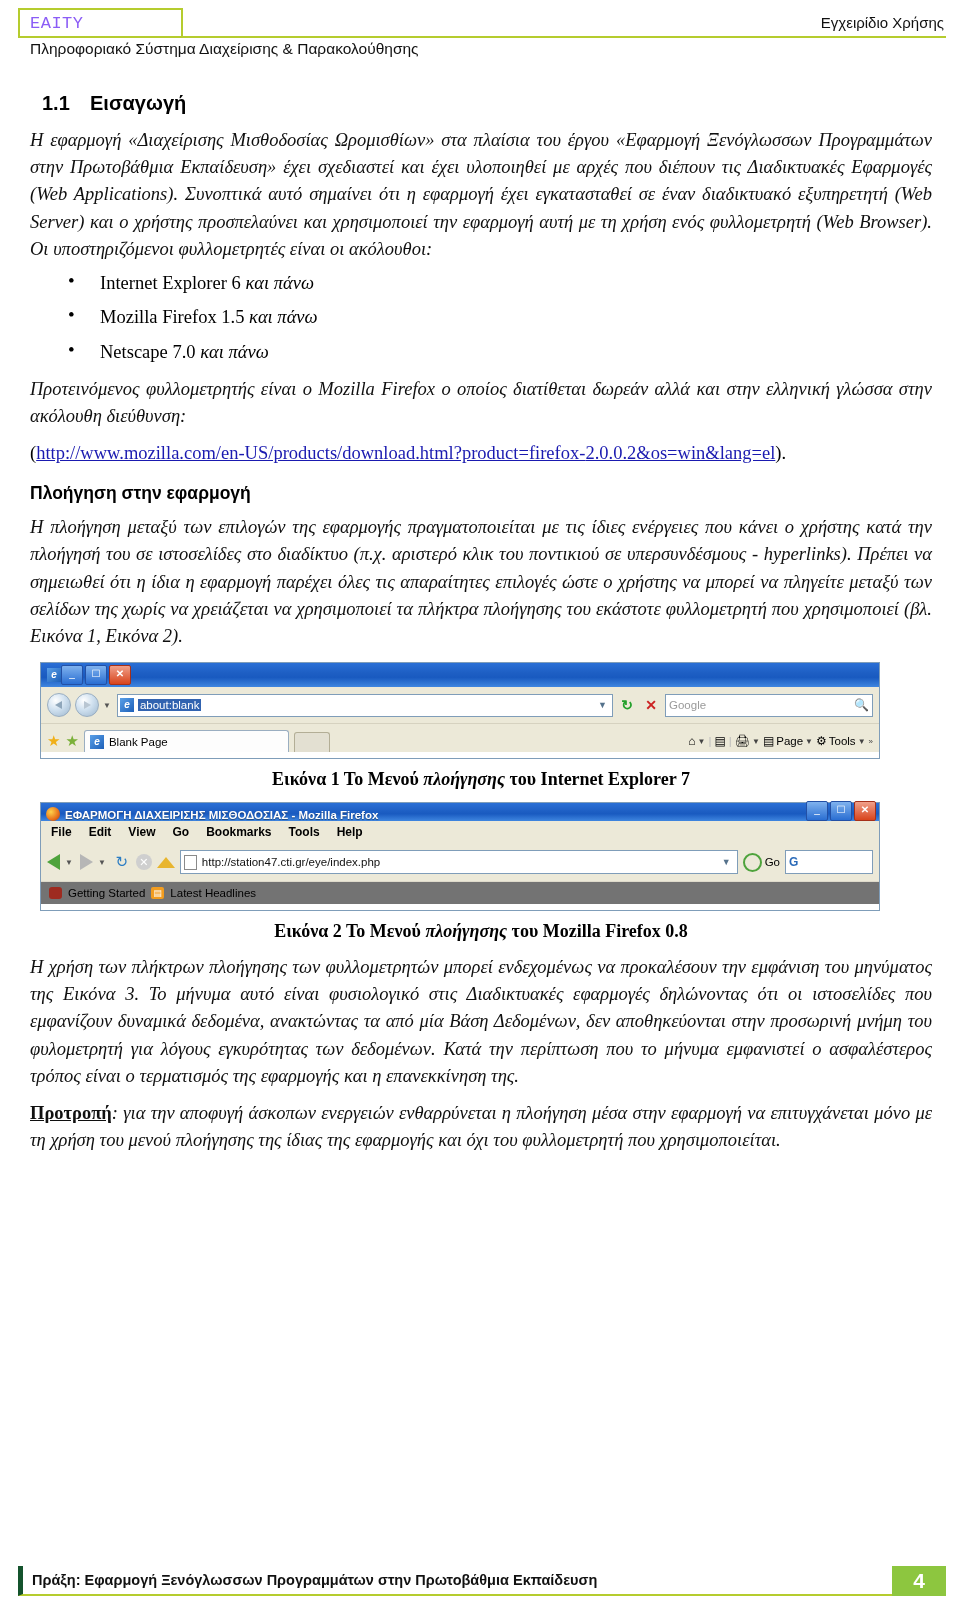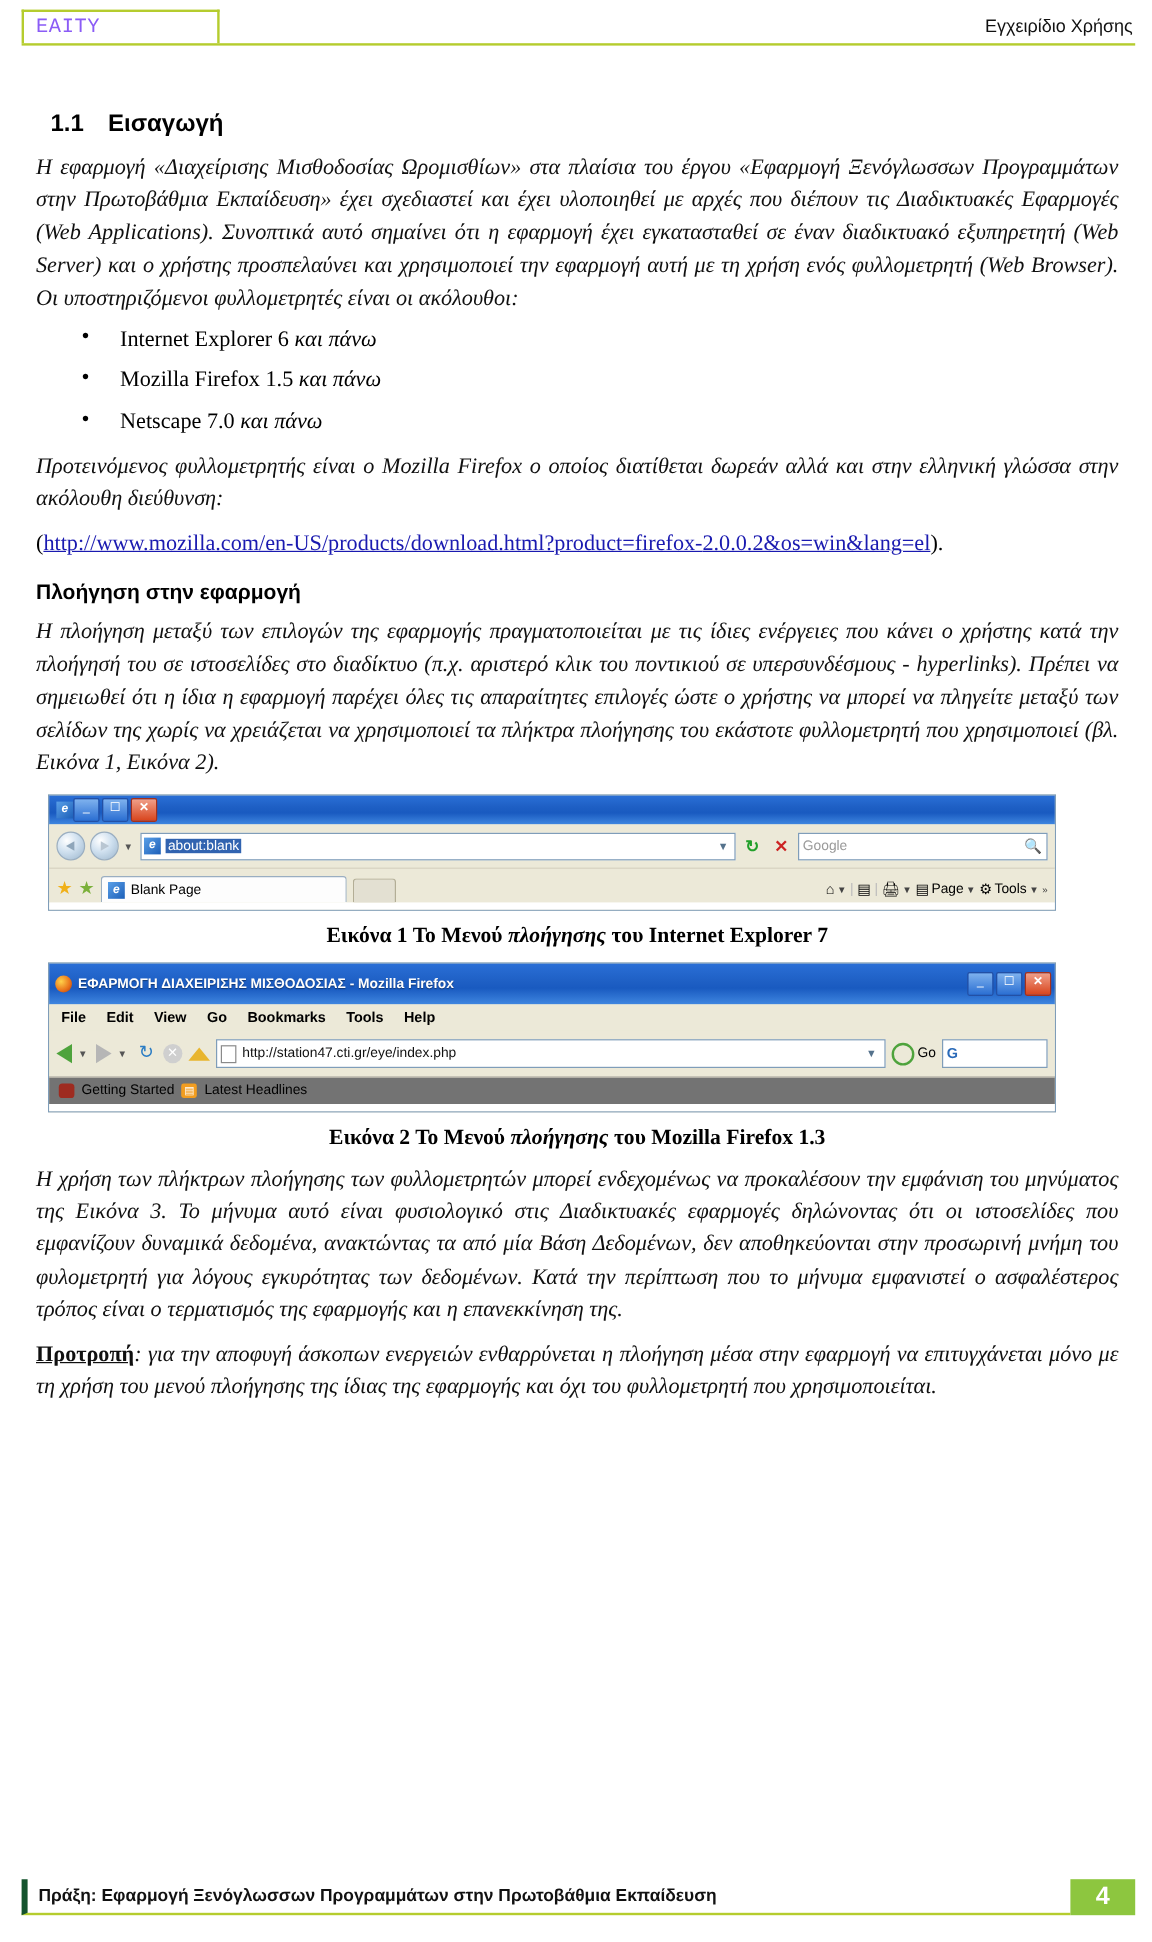--- a/index.html
+++ b/index.html
@@ -320,23 +320,23 @@
     font-size: 11.5px; padding-bottom: 4px;
   }
   .ie-tools .tb { display: flex; align-items: center; gap: 2px; }
   .ie-tools .cd { font-size: 8px; color: #444; }
   .ie-tools .sep { color: #bbb; }
   .glyph { font-size: 12px; }
   .ie-page-area { height: 6px; background: #ffffff; }
 
   
   .ff-titlebar {
-    height: 34px;
+    height: 18px;
     background: linear-gradient(to bottom,#2a6fd6 0%,#1e5fc4 45%,#195ac0 60%,#3f86e0 100%);
-    display: flex; align-items: center;
+    display: flex; align-items: flex-end;
     padding: 0 3px 0 5px;
     color: #fff;
   }
   .ff-title-text {
     font-size: 11.5px; font-weight: bold; margin-left: 5px; flex: 1;
     white-space: nowrap; overflow: hidden;
     text-shadow: 0 1px 1px rgba(0,0,0,.45);
   }
   .ff-logo {
     width: 14px; height: 14px; border-radius: 50%;
@@ -465,20 +465,21 @@
   }
 </style>
 </head>
 <body>
 
 <div class="page-header">
   <div class="logo-box"></div>
   <div class="logo-text">EAITY</div>
   <div class="header-rule"></div>
   <div class="header-right">Εγχειρίδιο Χρήσης</div>
+  <div class="header-sub">Πληροφοριακό Σύστημα Διαχείρισης &amp; Παρακολούθησης</div>
 </div>
 
 <div class="content">
 
 
   <h2 class="sub">
     <span class="num">1.1</span><span>Εισαγωγή</span>
   </h2>
 
   <p class="body">Η εφαρμογή «Διαχείρισης Μισθοδοσίας Ωρομισθίων» στα πλαίσια του έργου «Εφαρμογή Ξενόγλωσσων Προγραμμάτων στην Πρωτοβάθμια Εκπαίδευση» έχει σχεδιαστεί και έχει υλοποιηθεί με αρχές που διέπουν τις Διαδικτυακές Εφαρμογές (Web Applications). Συνοπτικά αυτό σημαίνει ότι η εφαρμογή έχει εγκατασταθεί σε έναν διαδικτυακό εξυπηρετητή (Web Server) και ο χρήστης προσπελαύνει και χρησιμοποιεί την εφαρμογή αυτή με τη χρήση ενός φυλλομετρητή (Web Browser). Οι υποστηριζόμενοι φυλλομετρητές είναι οι ακόλουθοι:</p>
@@ -618,21 +619,21 @@
 
     <div class="ff-bookmarks">
       <span class="bm-dot"></span>
       <span>Getting Started</span>
       <span class="bm-rss">▤</span>
       <span>Latest Headlines</span>
     </div>
     <div class="ff-content"></div>
   </div>
 
-  <div class="caption"><span>Εικόνα 2 Το Μενού </span><span class="it">πλοήγησης</span><span> του Mozilla Firefox 1.3</span></div>
+  <div class="caption"><span>Εικόνα 2 Το Μενού </span><span class="it">πλοήγησης</span><span> του Mozilla Firefox 0.8</span></div>
 
   <p class="body">Η χρήση των πλήκτρων πλοήγησης των φυλλομετρητών μπορεί ενδεχομένως να προκαλέσουν την εμφάνιση του μηνύματος της Εικόνα 3. Το μήνυμα αυτό είναι φυσιολογικό στις Διαδικτυακές εφαρμογές δηλώνοντας ότι οι ιστοσελίδες που εμφανίζουν δυναμικά δεδομένα, ανακτώντας τα από μία Βάση Δεδομένων, δεν αποθηκεύονται στην προσωρινή μνήμη του φυλομετρητή για λόγους εγκυρότητας των δεδομένων. Κατά την περίπτωση που το μήνυμα εμφανιστεί ο ασφαλέστερος τρόπος είναι ο τερματισμός της εφαρμογής και η επανεκκίνηση της.</p>
 
   <p class="body"><span class="emph-u">Προτροπή</span><span>: για την αποφυγή άσκοπων ενεργειών ενθαρρύνεται η πλοήγηση μέσα στην εφαρμογή να επιτυγχάνεται μόνο με τη χρήση του μενού πλοήγησης της ίδιας της εφαρμογής και όχι του φυλλομετρητή που χρησιμοποιείται.</span></p>
 
 </div>
 
 <div class="page-footer">
   <div class="footer-bar">Πράξη: Εφαρμογή Ξενόγλωσσων Προγραμμάτων στην Πρωτοβάθμια Εκπαίδευση</div>
   <div class="footer-page">4</div>

